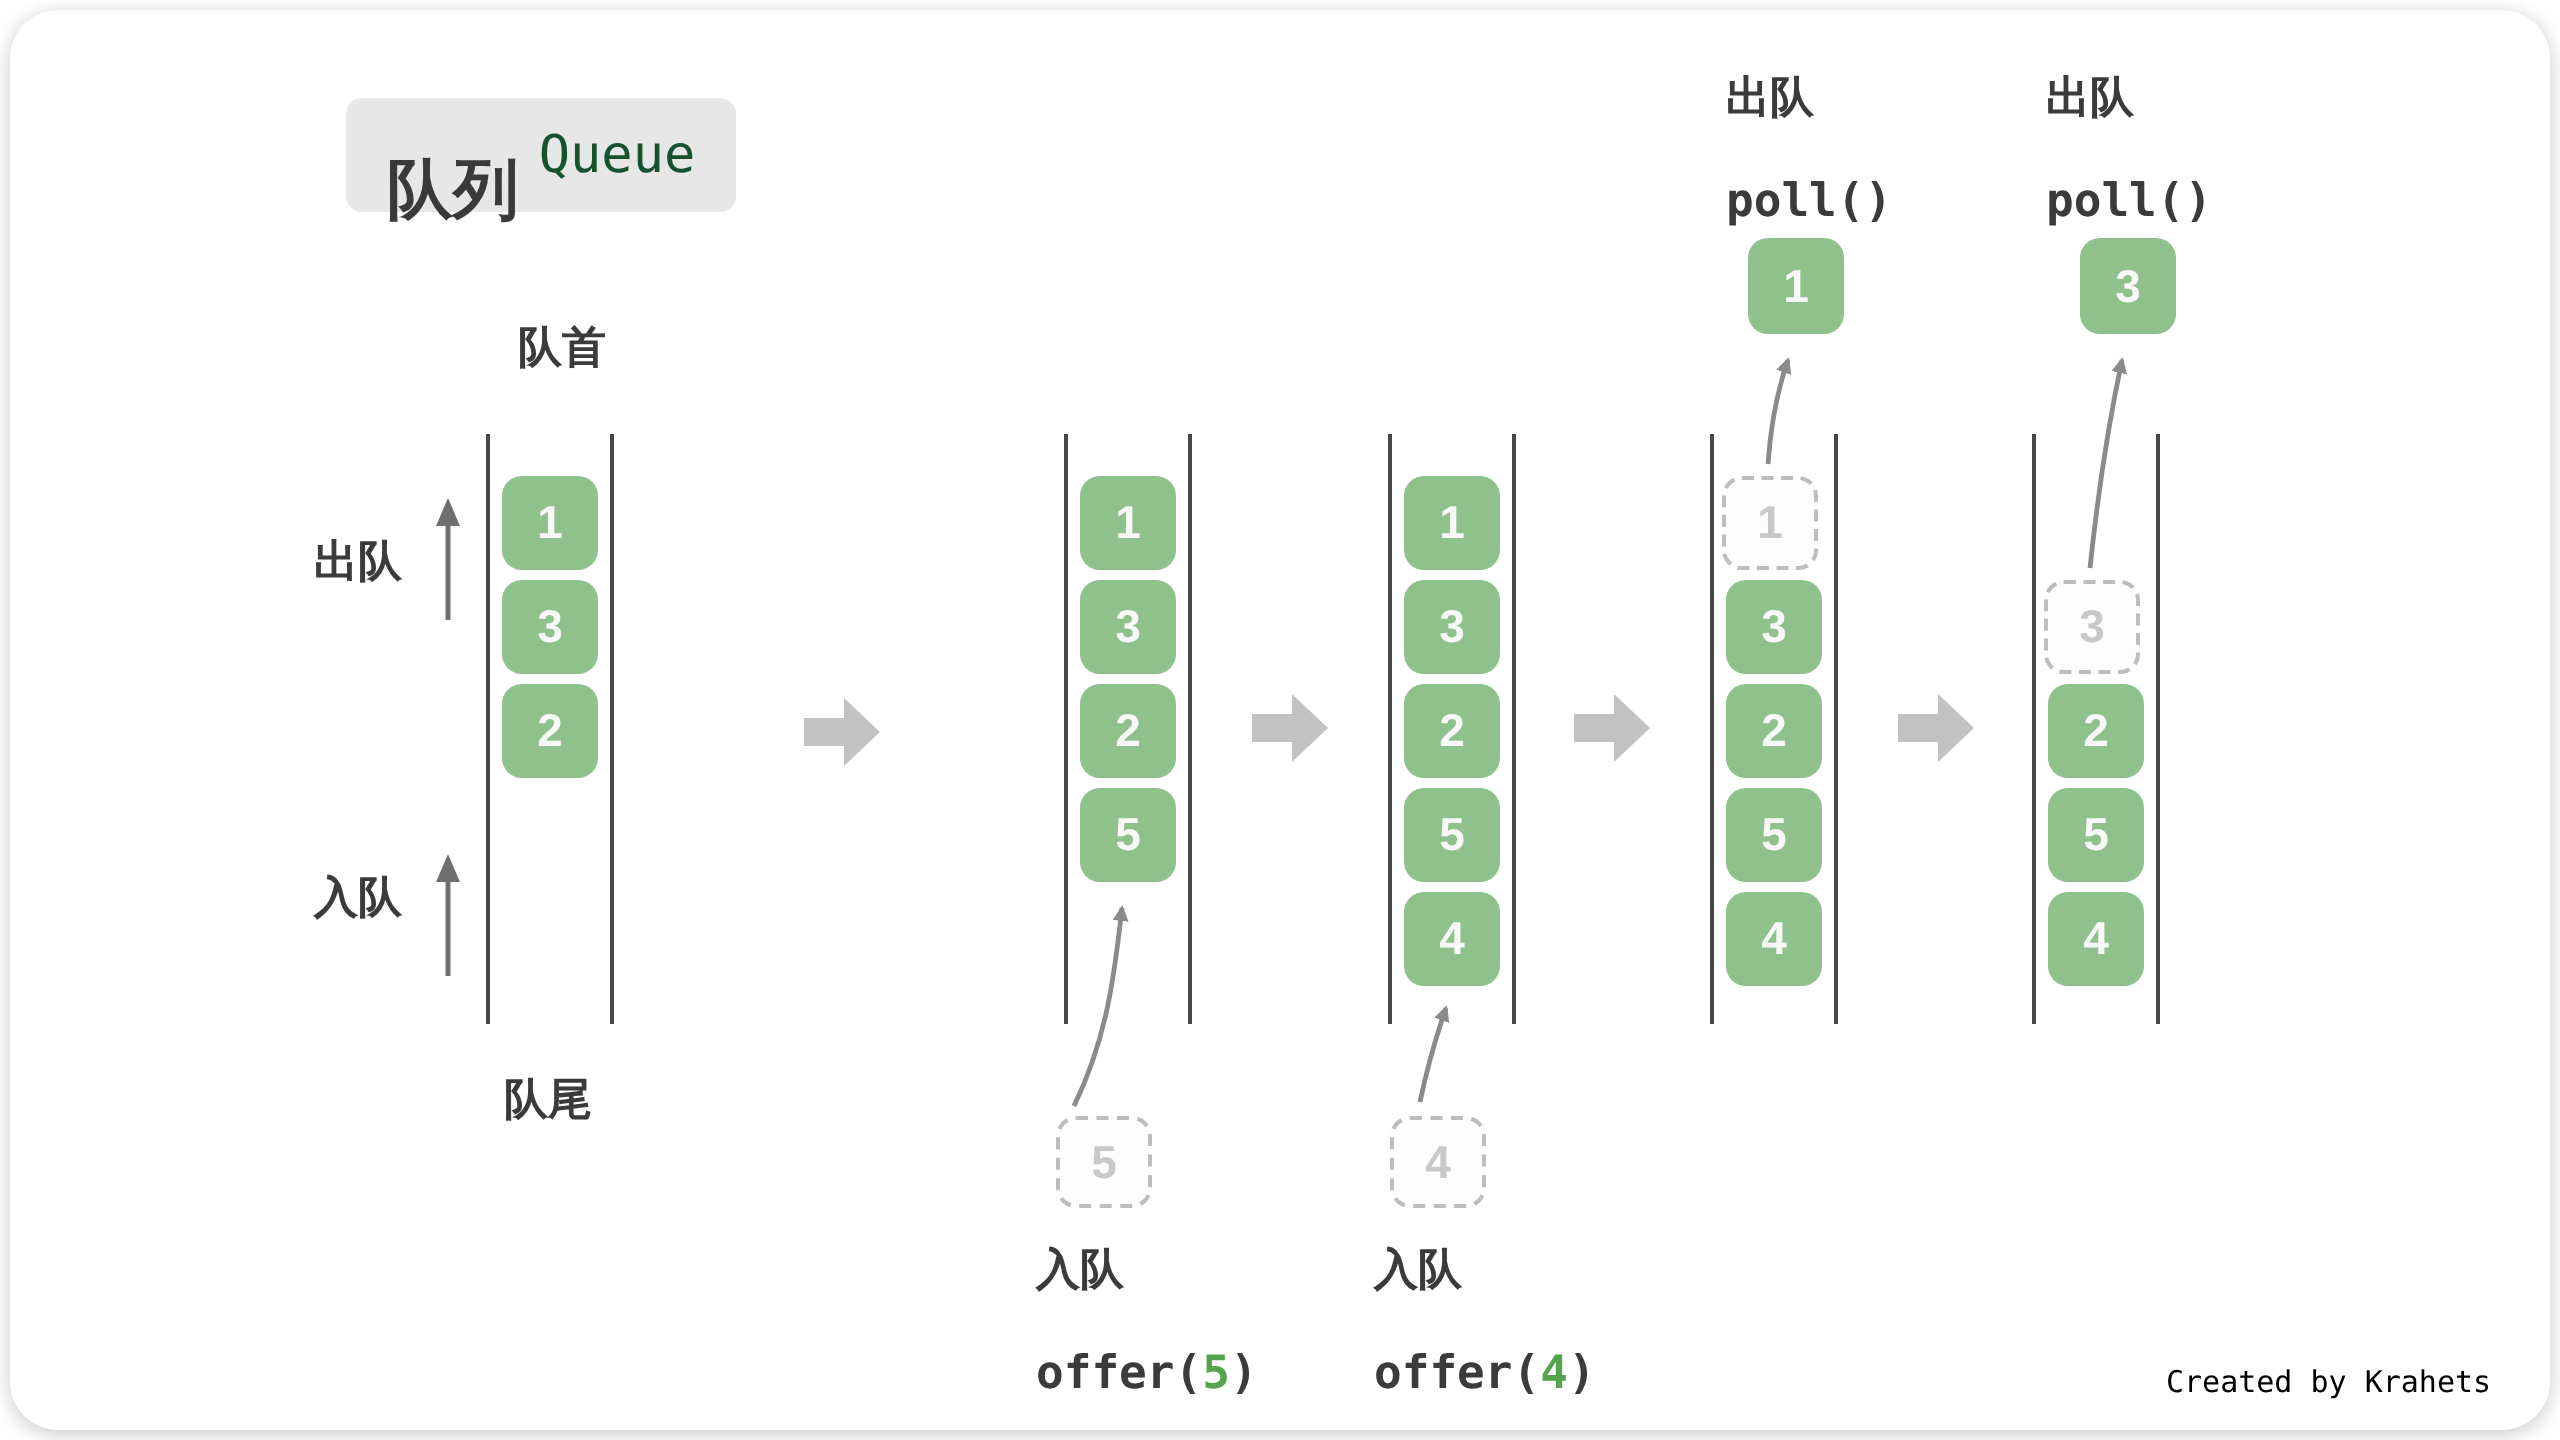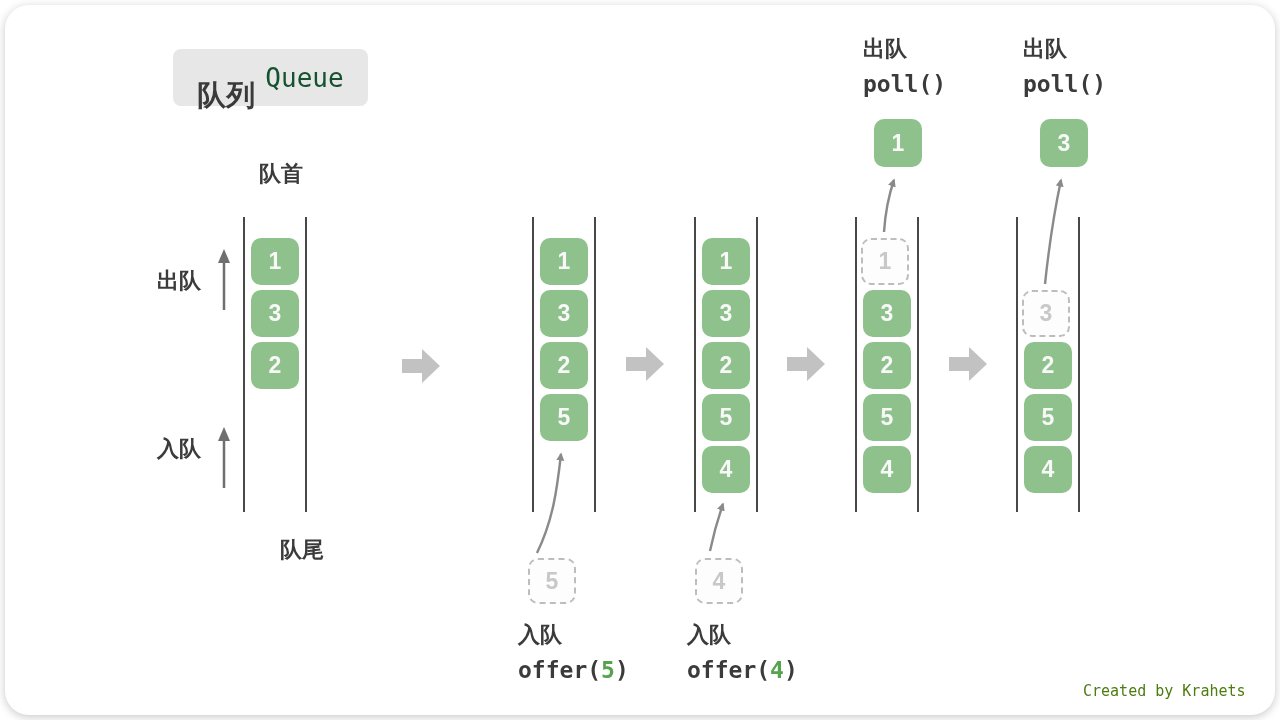--- a/index.html
+++ b/index.html
@@ -2,62 +2,62 @@
 <html><head>
 <meta charset="utf-8">
 <style>
   html,body{margin:0;padding:0;background:#fff;width:1280px;height:720px;overflow:hidden;
     font-family:"Liberation Sans","DejaVu Sans",sans-serif;}
   .canvas{position:absolute;left:5px;top:5px;width:1270px;height:710px;background:#fff;
     border-radius:24px;box-shadow:0 2px 10px rgba(0,0,0,0.22);}
 
   .title-badge{position:absolute;left:168px;top:44px;width:195px;height:57px;background:#e7e7e7;
     border-radius:8px;display:flex;align-items:center;justify-content:center;gap:10px;}
-  .title-zh{font-size:29px;font-weight:700;color:#3a3a3a;margin-top:36px;}
+  .title-zh{font-size:33px;font-weight:700;color:#3a3a3a;margin-top:36px;}
   .title-en{font-family:"DejaVu Sans Mono","Liberation Mono",monospace;font-size:26px;color:#14532d;}
 
   .cjk-label{position:absolute;font-size:22px;font-weight:700;color:#3b3b3b;line-height:26px;white-space:nowrap;}
 
   .queue{position:absolute;top:212px;width:60px;height:295px;
     border-left:2px solid #484848;border-right:2px solid #484848;}
   .slot{position:absolute;left:6px;width:48px;height:47px;border-radius:10px;
     display:flex;align-items:center;justify-content:center;
     font-size:23px;font-weight:600;color:#f8f8f8;}
   .solid{background:#8ec18c;}
   .dashed{border:2px dashed #bdbdbd;background:#fdfdfd;color:#c8c8c8;width:44px;height:43px;left:4px;}
   .s0{top:21px}.s1{top:73px}.s2{top:125px}.s3{top:177px}.s4{top:229px}
 
   .float-box{position:absolute;width:48px;height:48px;border-radius:10px;
     display:flex;align-items:center;justify-content:center;font-size:23px;font-weight:600;}
   .float-solid{background:#8ec18c;color:#f8f8f8;}
   .float-dashed{border:2px dashed #bdbdbd;background:#fdfdfd;color:#c8c8c8;width:44px;height:42px;}
 
   .op-group{position:absolute;color:#3b3b3b;}
   .op-zh{font-size:22px;font-weight:700;line-height:26px;}
-  .op-code{font-family:"DejaVu Sans Mono","Liberation Mono",monospace;font-size:23px;margin-top:9px;
+  .op-code{font-family:"DejaVu Sans Mono","Liberation Mono",monospace;font-size:23px;margin-top:26px;
     font-weight:600;white-space:nowrap;}
   .arg-green{color:#56a34e;font-weight:700;}
 
   .watermark{position:absolute;left:1078px;top:677px;
-    font-family:"DejaVu Sans Mono","Liberation Mono",monospace;font-size:15px;color:#4d7c0f;}
+    font-family:"DejaVu Sans Mono","Liberation Mono",monospace;font-size:15px;color:#000000;}
 
   svg.overlay{position:absolute;left:0;top:0;width:1280px;height:720px;pointer-events:none;}
 </style>
 </head>
 <body>
 
 <div class="canvas">
 
   <div class="title-badge">
     <span class="title-zh">队列</span>
     <span class="title-en">Queue</span>
   </div>
 
   <div class="cjk-label" style="left:240px;top:156px;width:58px;text-align:right;">队首</div>
-  <div class="cjk-label" style="left:240px;top:532px;width:58px;text-align:center;margin-left:28px;">队尾</div>
+  <div class="cjk-label" style="left:240px;top:532px;width:58px;text-align:center;">队尾</div>
   <div class="cjk-label" style="left:152px;top:263px;">出队</div>
   <div class="cjk-label" style="left:152px;top:431px;">入队</div>
 
   <div class="queue" style="left:238px;">
     <div class="slot solid s0">1</div>
     <div class="slot solid s1">3</div>
     <div class="slot solid s2">2</div>
   </div>
 
   <div class="queue" style="left:527px;">

